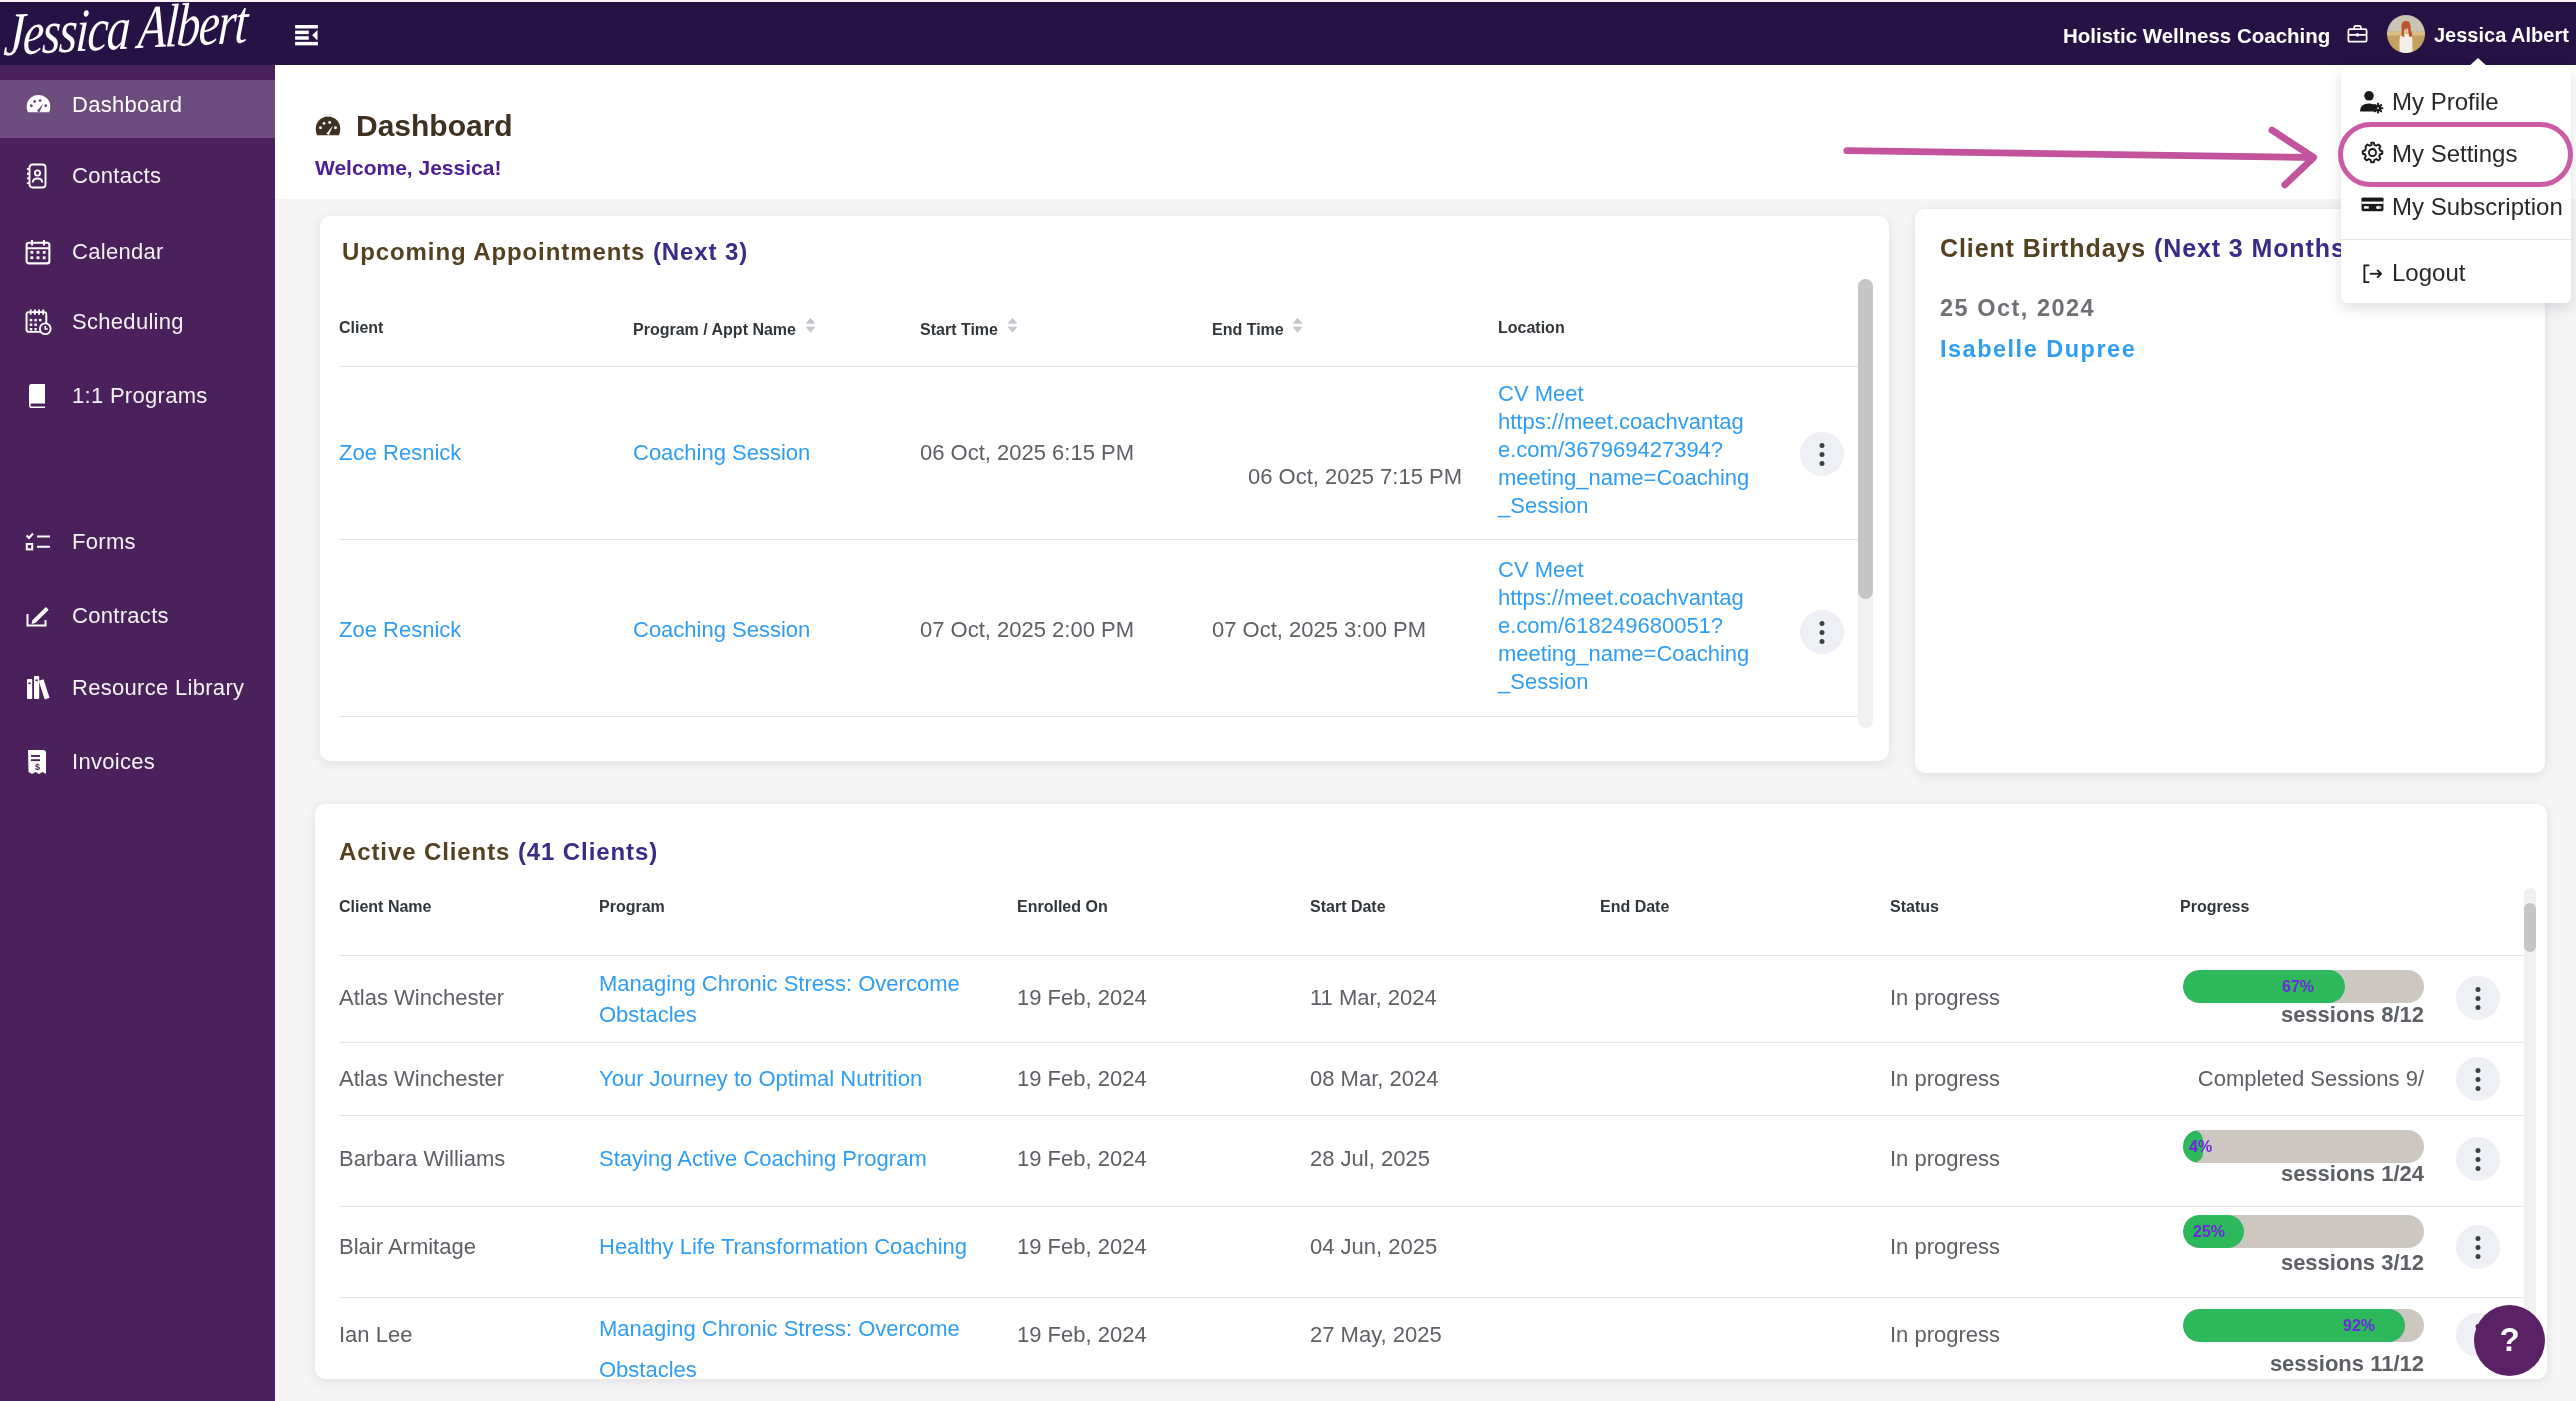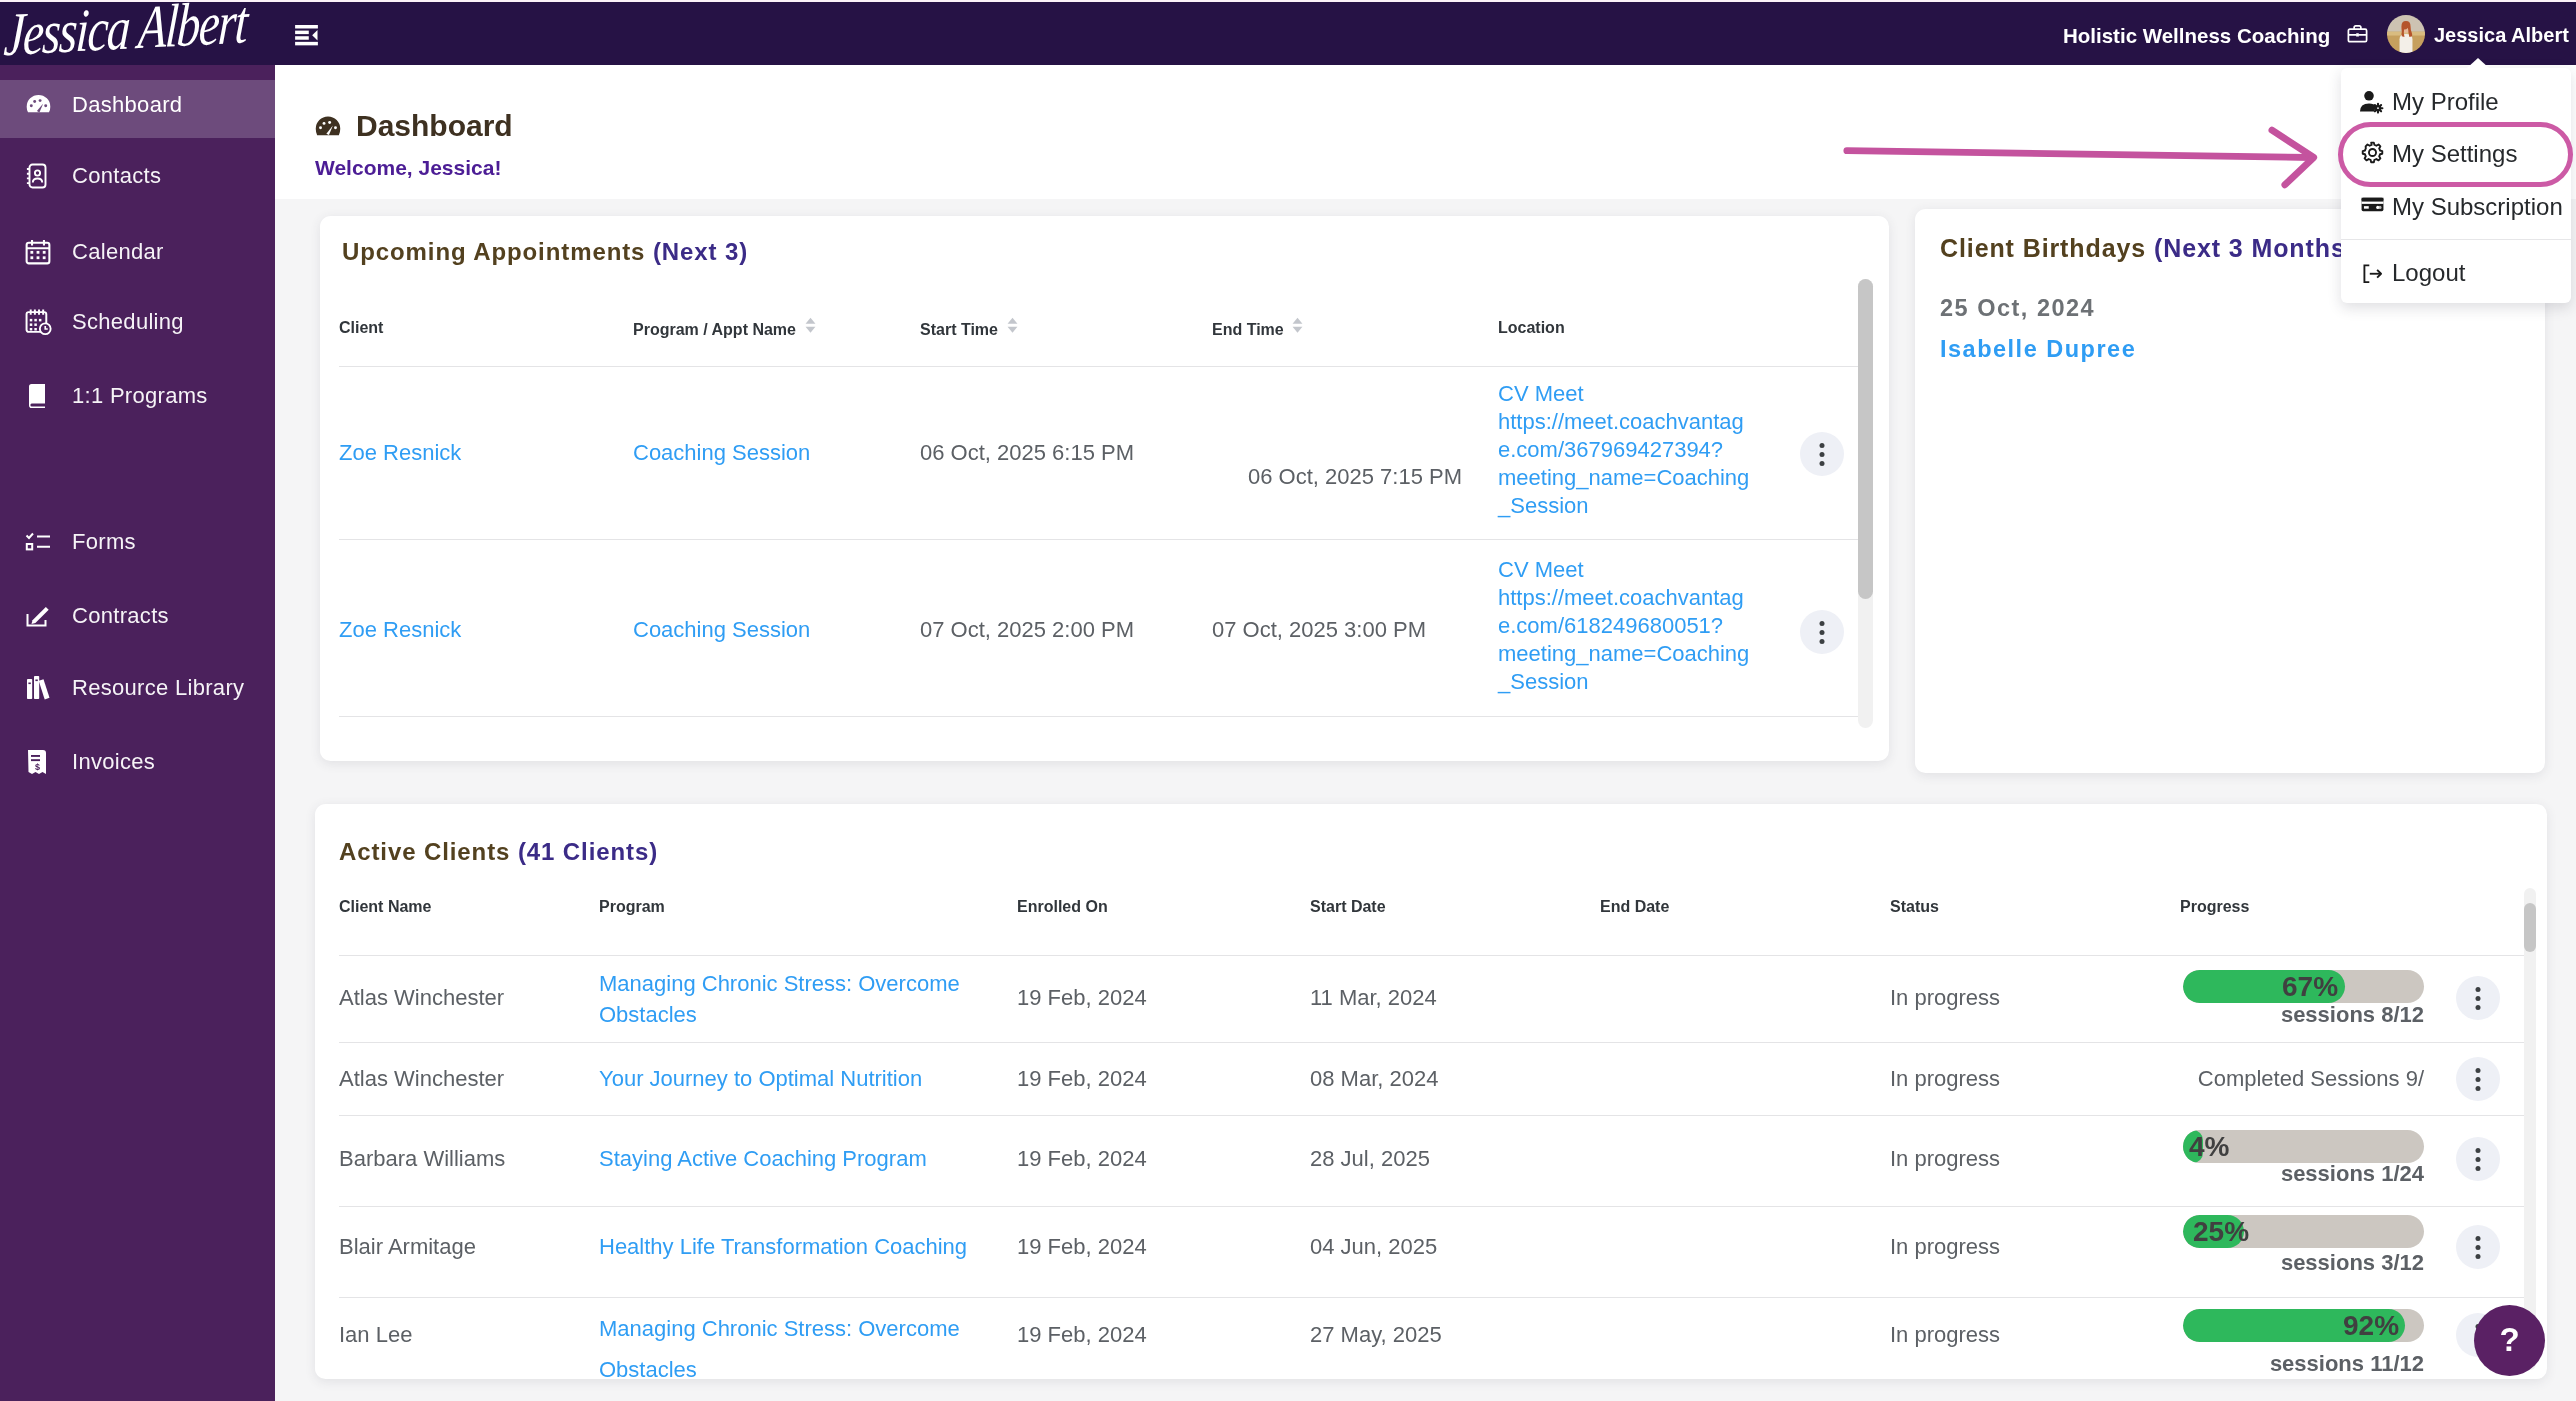--- a/index.html
+++ b/index.html
@@ -34,21 +34,21 @@
   .sep { position:absolute; height:1.1px; background:#e4e4e6; }
   .kebab { position:absolute; width:44px; height:44px; border-radius:50%; background:#eef0f6; transform:translate(-50%,-50%); }
   .kebab i { position:absolute; left:50%; width:5px; height:5px; border-radius:50%; background:#3c4043; transform:translateX(-50%); }
   .kebab i:nth-child(1){ top:10.6px; } .kebab i:nth-child(2){ top:20px; } .kebab i:nth-child(3){ top:29px; }
 
   .sort { display:inline-block; margin-left:7.6px; vertical-align:1.5px; }
 
   
   .pbar { position:absolute; width:241px; height:33px; border-radius:16.7px; background:#ccc7c1; overflow:hidden; }
   .pfill { position:absolute; left:0; top:0; height:33px; border-radius:16.7px; background:#2eb85c; }
-  .plab { position:absolute; top:50%; transform:translateY(-50%); color:#404040; font-weight:700; font-size:28px; }
+  .plab { position:absolute; top:50%; transform:translateY(-50%); color:#6d28d9; font-weight:700; font-size:16px; }
   .sess { position:absolute; font-weight:700; font-size:22px; color:#5c6065; transform:translateY(-50%); }
 
   
   #ddpanel { left:2341px; top:68px; width:230px; height:235px; background:#fff; border-radius:6px; box-shadow:0 4.6px 13.7px rgba(40,40,60,.15); z-index:50; }
   #ddcaret { left:2467px; top:58px; width:0; height:0; border-left:11.4px solid transparent; border-right:11.4px solid transparent; border-bottom:10.6px solid #fff; z-index:51; }
   .dditem { position:absolute; left:2392px; font-size:24px; color:#26292c; white-space:nowrap; transform:translateY(-50%); z-index:52; }
   .ddicon { position:absolute; z-index:52; }
   #ddsep { left:2341px; top:239px; width:230px; height:1.1px; background:#e6e6e8; z-index:52; }
   #pinkring { left:2338px; top:122px; width:235px; height:65px; border:5.3px solid #cc5aa5; border-radius:33px; z-index:54; }
 

